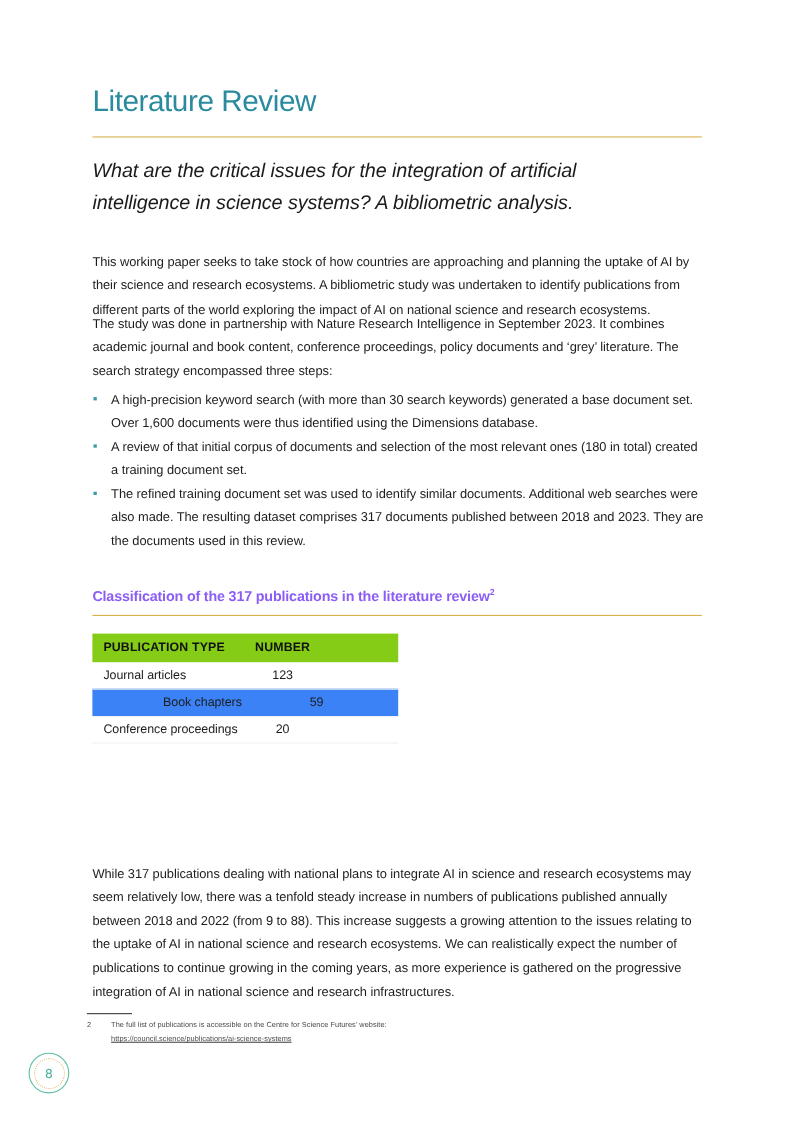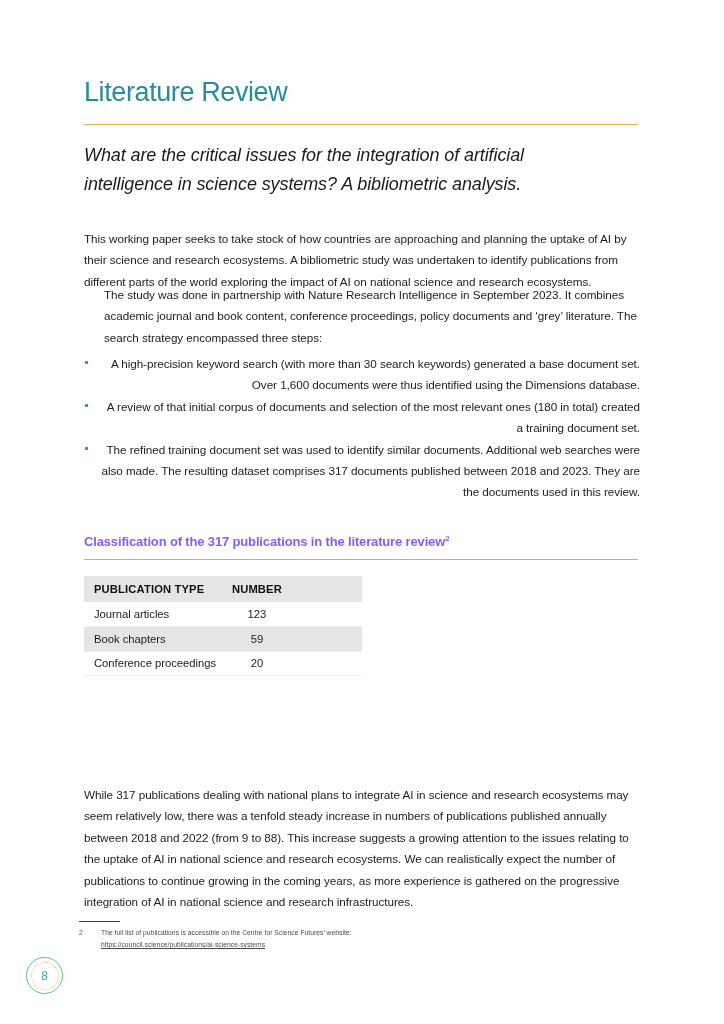--- a/index.html
+++ b/index.html
@@ -71,42 +71,40 @@
     left: 84px;
     top: 195px;
     width: 554px;
     margin-top: 33px;
   }
   .para2 {
     position: absolute;
     left: 84px;
     top: 284px;
     width: 550px;
-    margin-left: 20px;
   }
 
   
   .bullets {
     position: absolute;
     left: 84px;
     top: 353px;
     width: 556px;
     list-style: none;
     margin: 0;
     padding: 0;
   }
   .bullets li {
     position: relative;
     padding-left: 17px;
     margin-bottom: 0px;
     font-size: 11.7px;
     line-height: 1.83;
     color: #1d1d1d;
     letter-spacing: -0.05px;
-    text-align: right;
   }
   .bullets li .bullet-mark {
     position: absolute;
     left: 1px;
     top: 8px;
     width: 3px;
     height: 3px;
     background: #3f97ac;
   }
 
@@ -149,37 +147,38 @@
     height: 23.8px;
     vertical-align: middle;
     font-weight: normal;
     letter-spacing: -0.05px;
   }
   .pub-table thead th {
     font-weight: bold;
     font-size: 11.2px;
     letter-spacing: 0.15px;
     color: #111111;
-    background: #e5e5e5;
+    background: #84cc16;
     height: 26px;
   }
   .pub-table th.col-type,
   .pub-table td.col-type {
     text-align: left;
     padding-left: 10px;
     width: 178px;
   }
   .pub-table th.col-num,
   .pub-table td.col-num {
     text-align: center;
     width: 100px;
     padding-right: 68px;
   }
   .pub-table tbody tr.shade td {
-    background: #e5e5e5;
+    background: #3b82f6;
+    text-align: right;
   }
   .pub-table tbody tr td {
     border-bottom: 0.8px solid #f1f1f1;
   }
 
   
   .para3 {
     position: absolute;
     left: 84px;
     top: 784px;

